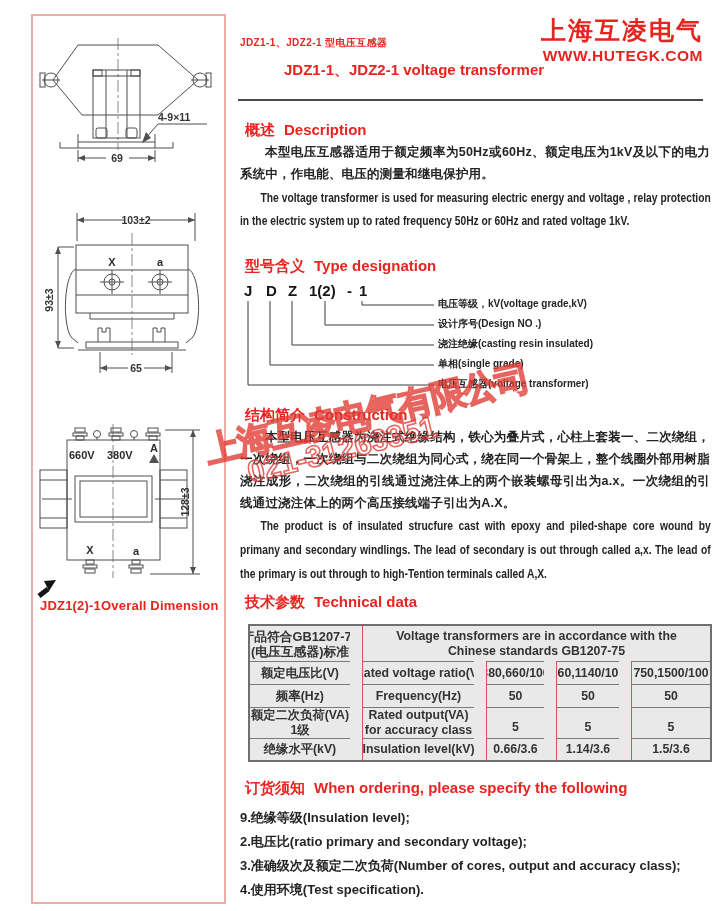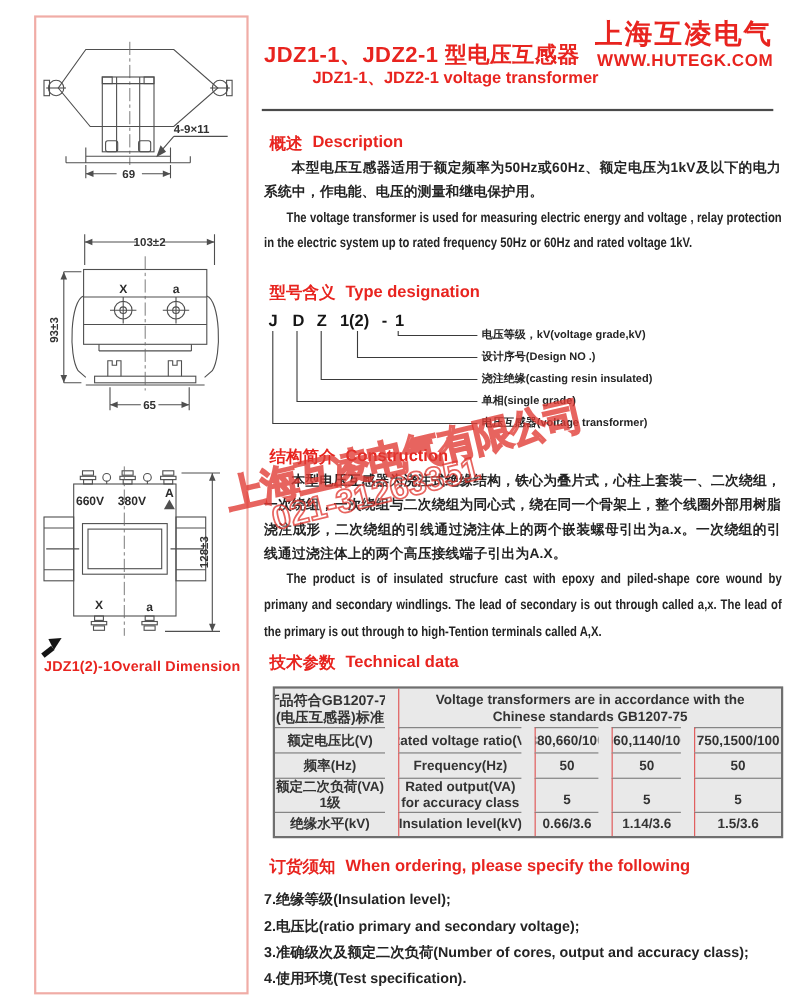--- a/index.html
+++ b/index.html
@@ -3,21 +3,21 @@
 <meta charset="utf-8">
 <style>
   html,body{margin:0;padding:0;}
   body{width:720px;height:911px;position:relative;background:#ffffff;overflow:hidden;
        font-family:"Liberation Sans",sans-serif;}
   .abs{position:absolute;}
   
   .frame{left:31px;top:14px;width:191px;height:886px;border:2px solid #f0aca6;}
   .cap{left:40px;top:598px;width:190px;color:#e8241f;font-weight:bold;font-size:13px;letter-spacing:0.2px;}
   
-  .title-cn{left:240px;top:36px;color:#e8241f;font-weight:bold;font-size:20px;letter-spacing:0.4px;}
+  .title-cn{left:240px;top:36px;color:#e8241f;font-weight:bold;font-size:10px;letter-spacing:0.4px;}
   .title-en{left:240px;top:61px;color:#e8241f;font-weight:bold;font-size:15px;margin-left:44px;}
   .logo{right:17px;top:14px;color:#e8241f;font-weight:bold;font-size:25px;letter-spacing:2px;text-align:right;margin-left:48px;}
   .logo-url{right:17px;top:47px;color:#e8241f;font-weight:bold;font-size:15.5px;letter-spacing:0.5px;text-align:left;}
   .sep{left:238px;top:99px;width:465px;height:2px;background:#4a4a4a;}
   
   .sec-h{color:#e8241f;font-weight:bold;font-size:15px;display:flex;gap:9px;white-space:nowrap;}
   
   .para-cn{width:470px;font-weight:bold;font-size:12.5px;line-height:22px;color:#242424;
            text-align:justify;text-indent:2em;letter-spacing:0.2px;}
   .para-en{width:574px;font-weight:bold;font-size:12.5px;color:#242424;text-align:justify;
@@ -254,20 +254,20 @@
   <div class="tcell bt bl">0.66/3.6</div>
   <div class="tcell bt bl">1.14/3.6</div>
   <div class="tcell bt bl">1.5/3.6</div>
 </div>
 
 <div class="abs sec-h" style="left:245px;top:779px">
   <span>订货须知</span>
   <span>When ordering, please specify the following</span>
 </div>
 <div class="abs order-list">
-  <div class="order-item">7.绝缘等级(Insulation level);</div>
+  <div class="order-item">9.绝缘等级(Insulation level);</div>
   <div class="order-item">2.电压比(ratio primary and secondary voltage);</div>
   <div class="order-item">3.准确级次及额定二次负荷(Number of cores, output and accuracy class);</div>
   <div class="order-item">4.使用环境(Test specification).</div>
 </div>
 
 <div class="abs wm wm1">上海互凌电气有限公司</div>
 <div class="abs wm wm2">021-31263351</div>
 
 </body></html>

